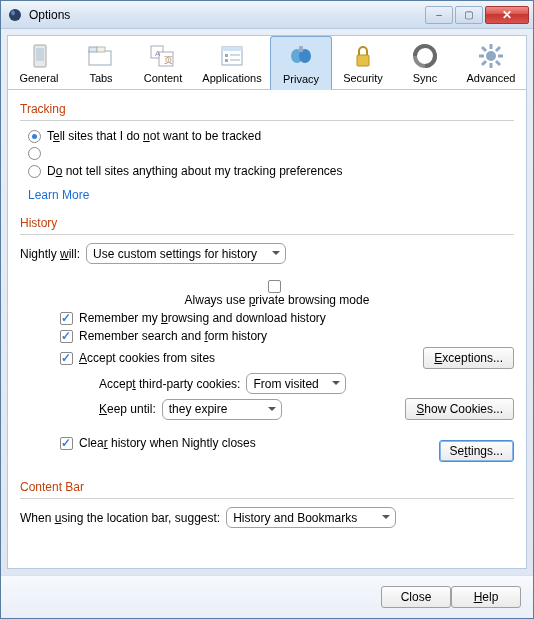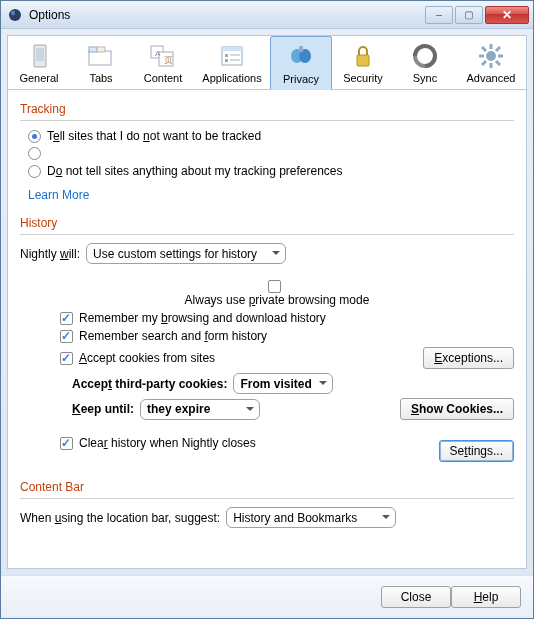--- a/index.html
+++ b/index.html
@@ -118,21 +118,21 @@
     content:"";position:absolute;right:5px;top:7px;border:4px solid transparent;border-top-color:#555;
   }
   .btn {
     height:22px;border:1px solid #a0a0a0;background:linear-gradient(#fdfdfd,#eaeaea);
     padding:0 10px;border-radius:3px;font-size:12px;display:inline-flex;align-items:center;
   }
   .btn.focus{border-color:#4a90d9;box-shadow:0 0 0 1px #86b7e8 inset;margin-top:16px;}
   .rightbtn { margin-left:auto; }
   .indent1{margin-left:20px;flex-direction:column;}
   .indent2{margin-left:40px;}
-  .indent3{margin-left:52px;font-weight:bold;}
+  .indent3{margin-left:79px;}
   u.ak{text-decoration:underline;}
   .footer {
     border-top:1px solid #d8e0ec;
     padding:10px 12px;
     display:flex;justify-content:flex-end;gap:0;
     background:linear-gradient(#f6f9fd,#e9eff8);
   }
 </style>
 </head>
 <body>

